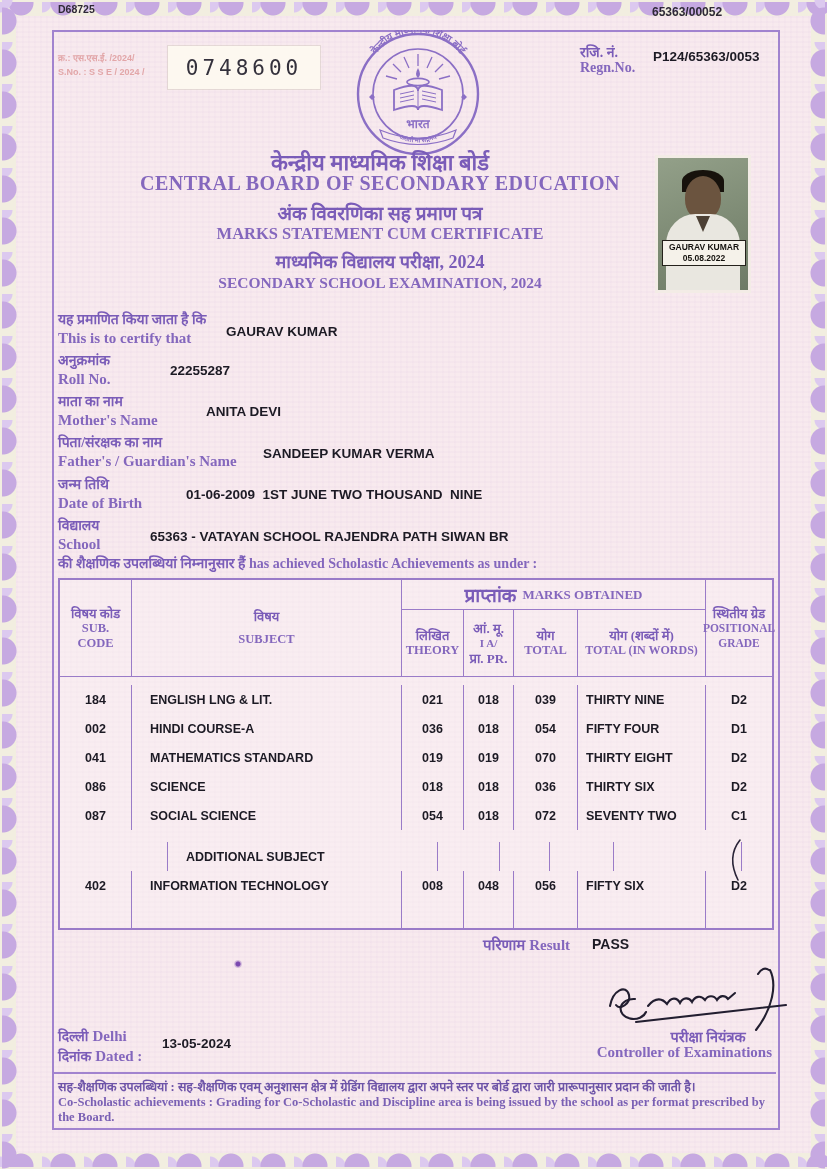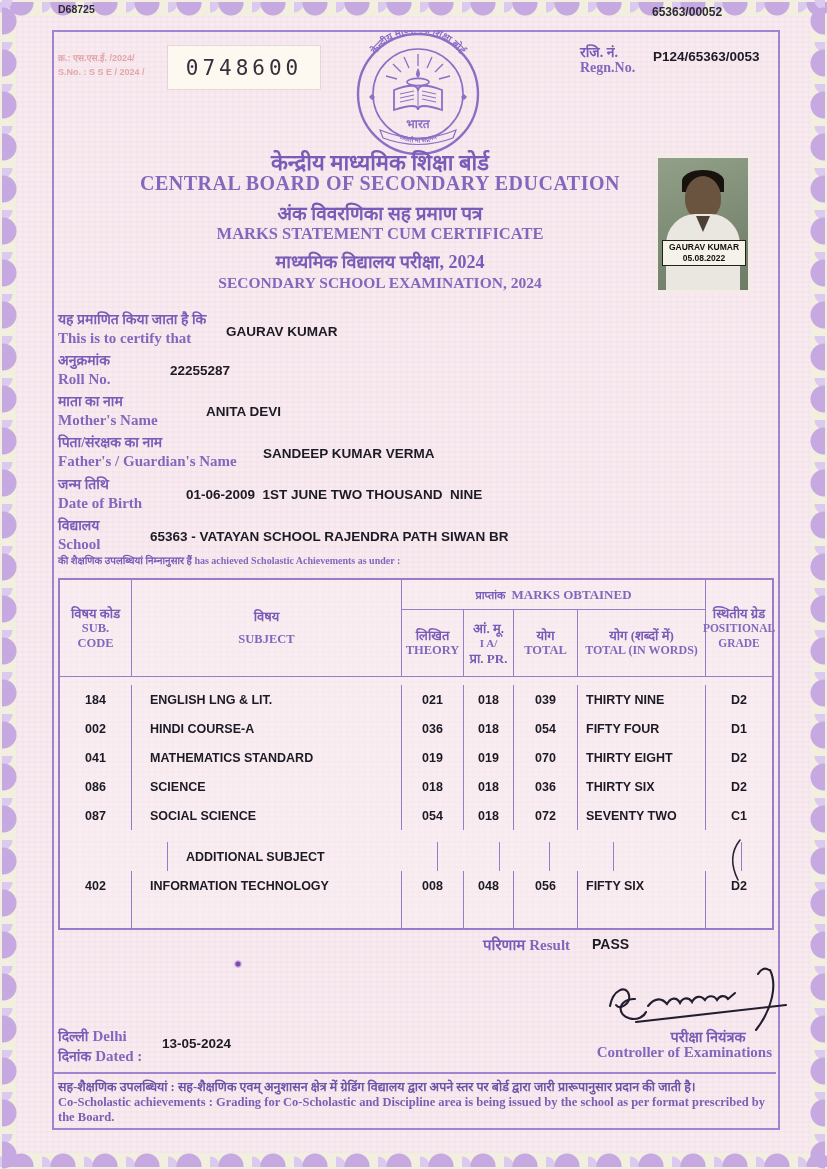--- a/index.html
+++ b/index.html
@@ -42,21 +42,21 @@
   .photo{left:658px;top:158px;width:90px;height:132px;background:linear-gradient(160deg,#93a089 0%,#7d8a74 55%,#6e7b66 100%);
          box-shadow:0 0 0 3px #f3ece6;overflow:hidden;}
   .head{position:absolute;left:27px;top:18px;width:36px;height:44px;background:#6b543f;border-radius:50% 50% 46% 46%;}
   .hair{position:absolute;left:24px;top:12px;width:42px;height:22px;background:#17120c;border-radius:50% 50% 0 0;}
   .shirt{position:absolute;left:8px;top:56px;width:74px;height:76px;background:#e9e7e0;border-radius:40% 40% 0 0;}
   .collar{position:absolute;left:38px;top:58px;width:14px;height:16px;background:#4c4034;clip-path:polygon(50% 100%,0 0,100% 0);}
   .photo-label{position:absolute;left:4px;top:82px;width:82px;background:#f5f2ea;border:1px solid #24211b;text-align:center;
                font-family:"Liberation Sans",sans-serif;font-weight:bold;font-size:8.5px;color:#14120e;line-height:11px;padding:1px 0;}
   .field .f-hi{font-size:14px;font-weight:bold;color:#7a5cb8;line-height:18px;}
   .field .f-en{font-size:15px;font-weight:bold;color:#8467bd;line-height:19px;}
-  .ach-line{font-size:10px;}
+  .ach-line{font-size:14px;}
   .table{left:58px;top:578px;width:712px;height:348px;border:2px solid #9a7bc8;background:rgba(252,243,245,.35);
          display:flex;flex-direction:column;}
   .thead-top{display:grid;grid-template-columns:72px 270px 176px 128px 66px;height:30px;}
   .thead-main{display:grid;grid-template-columns:72px 270px 62px 50px 64px 128px 66px;height:66px;border-bottom:1.5px solid #9a7bc8;}
   .hc{border-right:1.5px solid #9a7bc8;display:flex;flex-direction:column;align-items:center;justify-content:center;text-align:right;}
   .hc:last-child{border-right:none;}
   .hc .h-hi{font-size:13px;font-weight:bold;color:#7a5cb8;line-height:15px;}
   .hc .h-en{font-size:12.5px;font-weight:bold;color:#8467bd;line-height:15px;}
   .hspan{border-right:1.5px solid #9a7bc8;border-bottom:1.5px solid #9a7bc8;display:flex;align-items:center;justify-content:center;gap:6px;}
   .hpass{border-right:1.5px solid #9a7bc8;}
@@ -197,21 +197,21 @@
     <div class="abs ach-line" style="left:58px;top:553px;">
       <span class="hi">की शैक्षणिक उपलब्धियां निम्नानुसार हैं</span>
       <span class="en">has achieved Scholastic Achievements as under :</span>
     </div>
 
     <div class="abs table">
       <div class="thead-top">
         <div class="hpass"></div>
         <div class="hpass"></div>
         <div class="hspan" style="grid-column:3 / span 2;">
-          <span class="h-hi hi" style="font-size:11px;font-family:Liberation Serif, serif;">प्राप्तांक</span>
+          <span class="h-hi hi" style="font-size:19px;font-family:Liberation Serif, serif;">प्राप्तांक</span>
           <span class="h-en en" style="font-size:13px;">MARKS OBTAINED</span>
         </div>
         <div class="hpass last"></div>
       </div>
       <div class="thead-main">
         <div class="hc" style="margin-top:-30px;height:96px;">
           <div class="h-hi">विषय कोड</div>
           <div class="h-en">SUB.</div>
           <div class="h-en">CODE</div>
         </div>

